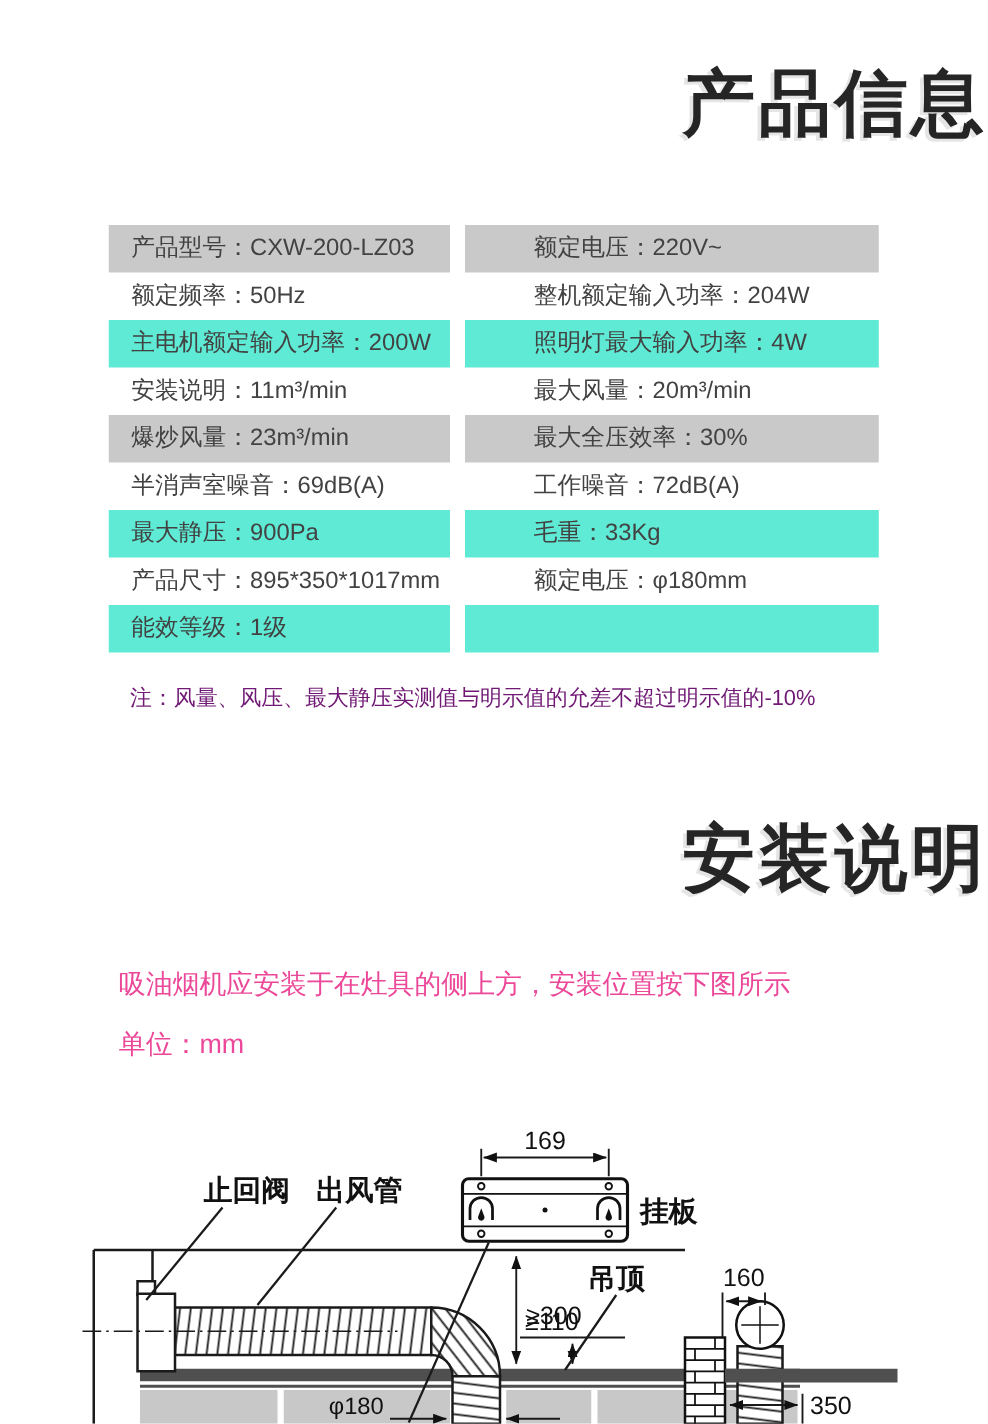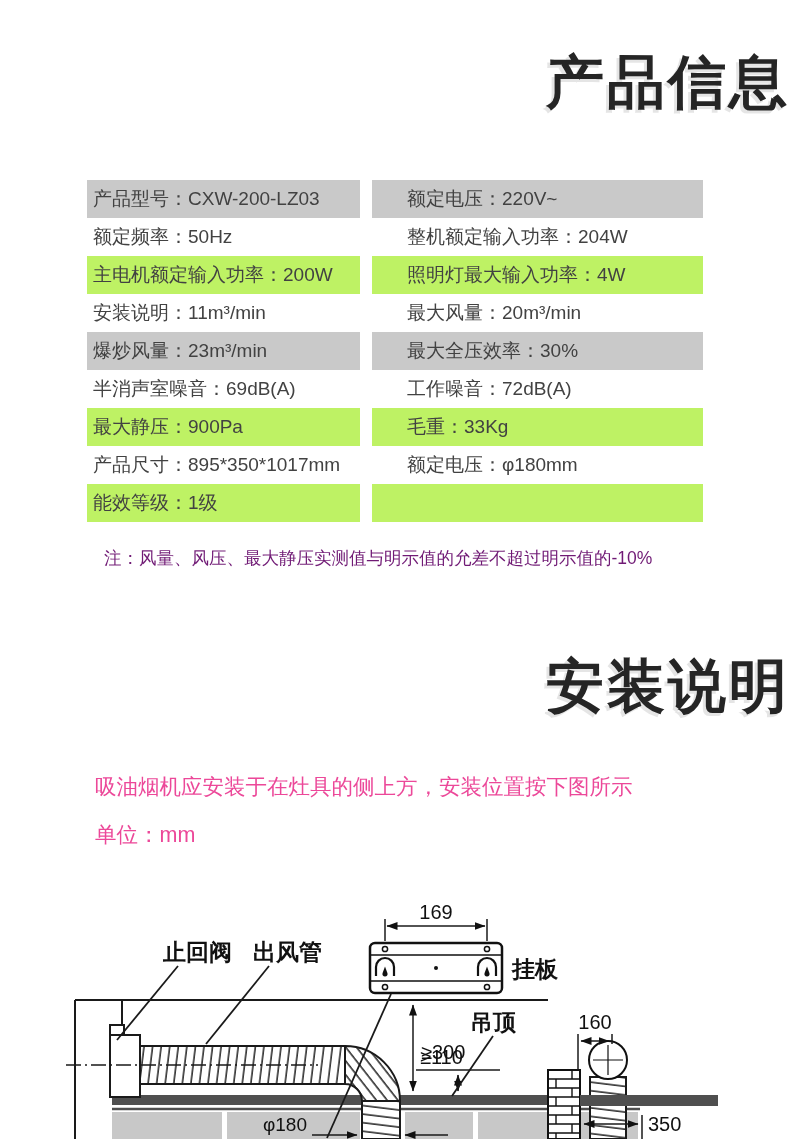--- a/index.html
+++ b/index.html
@@ -3,24 +3,24 @@
 <meta charset="utf-8">
 <style>
   html,body{margin:0;padding:0}
   body{width:790px;height:1139px;background:#ffffff;font-family:"Liberation Sans",sans-serif;position:relative;overflow:hidden;color:#222}
   .big-title{position:absolute;left:0;width:100%;text-align:right;font-size:58px;font-weight:900;color:#252525;letter-spacing:3px;margin:0;text-shadow:-3px 3px 0 rgba(0,0,0,0.10)}
   .t1{top:44px}
   .t2{top:648px}
   .spec-table{position:absolute;left:87px;top:180px;width:616px}
   .spec-row{display:flex;height:38px}
   .spec-row .cell{line-height:38px;font-size:19px;color:#424242;white-space:nowrap;overflow:hidden}
-  .cell.left{width:273px;padding-left:6px;box-sizing:border-box}
-  .cell.right{flex:1;margin-left:12px;padding-left:35px;box-sizing:border-box}
+  .cell.left{width:273px;padding-left:18px;box-sizing:border-box}
+  .cell.right{flex:1;margin-left:12px;padding-left:55px;box-sizing:border-box}
   .shade-dark .cell{background:#c9c9c9}
-  .shade-light .cell{background:#bef264}
+  .shade-light .cell{background:#5eead4}
   .note{position:absolute;left:104px;top:546px;font-size:17.5px;color:#701a75}
   .para{position:absolute;left:95px;font-size:21.5px;color:#ec4899}
   .l1{top:772px}
   .l2{top:820px}
   svg.diagram{position:absolute;left:60px;top:878px}
   svg text{font-family:"Liberation Sans",sans-serif}
   .lbl{font-size:23px;font-weight:bold;fill:#111}
   .dim{font-size:20px;fill:#111}
   .dim-sm{font-size:19px;fill:#111}
 </style>

